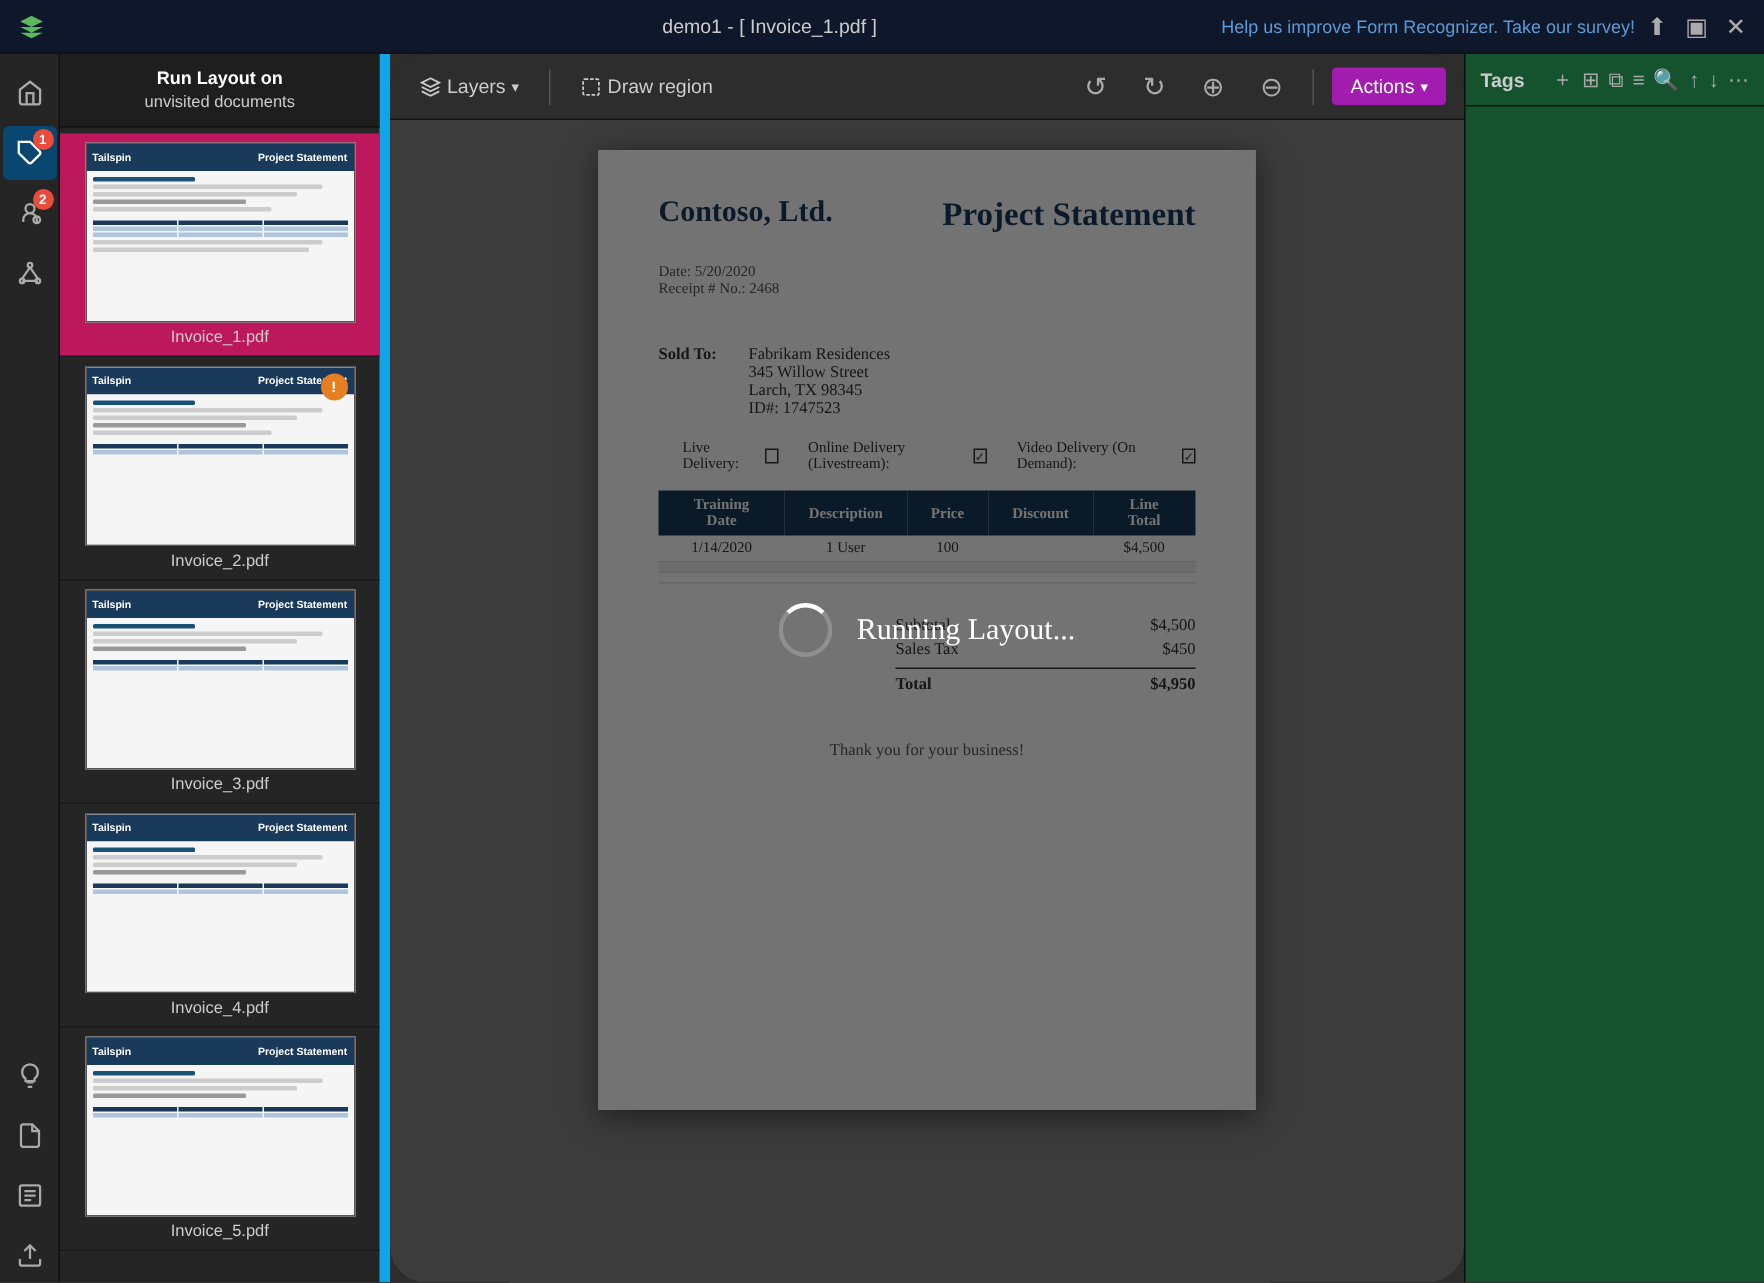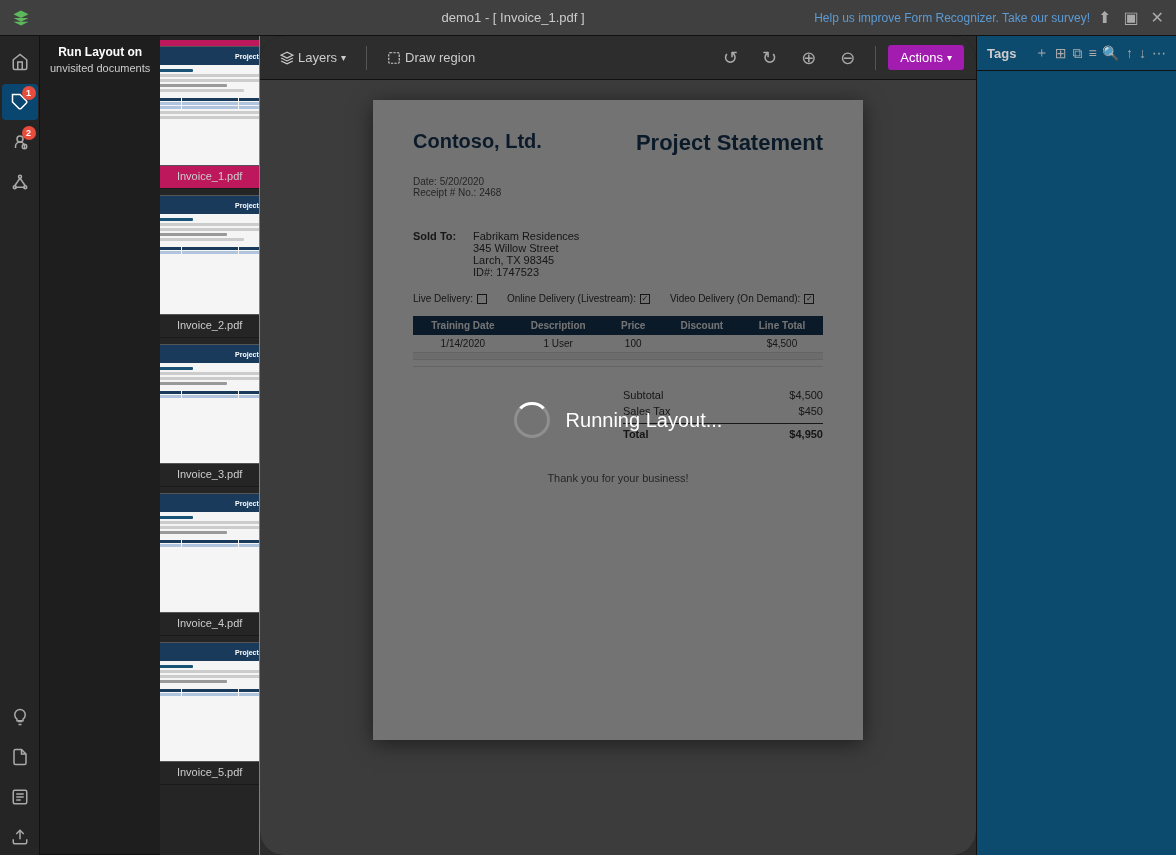--- a/index.html
+++ b/index.html
@@ -1,20 +1,20 @@
 <!DOCTYPE html>
 <html><head>
   <meta charset="utf-8">
   <style>
     * { box-sizing: border-box; margin: 0; padding: 0; }
     body { background: #2d2d2d; color: #ccc; font-family: 'Segoe UI', sans-serif; font-size: 12px; width: 1176px; height: 855px; overflow: hidden; display: flex; flex-direction: column; }
 
     
     .top-bar {
-      background: #404040;
+      background: #0f172a;
       height: 36px;
       display: flex;
       align-items: center;
       justify-content: space-between;
       padding: 0 12px;
       flex-shrink: 0;
       border-bottom: 1px solid #111;
     }
     .top-bar-center { color: #ccc; font-size: 13px; }
     .top-bar-right { color: #5b9bd5; font-size: 12px; display: flex; align-items: center; gap: 8px; }
@@ -63,22 +63,22 @@
       align-items: center;
       justify-content: center;
       font-weight: bold;
     }
 
     
     .doc-panel {
       width: 220px;
       background: #252526;
       display: flex;
-      flex-direction: row;
-      border-right: 1px solid #0ea5e9;
+      flex-direction: column;
+      border-right: 7px solid #0ea5e9;
       flex-shrink: 0;
     }
     .doc-panel-header {
       padding: 8px 10px;
       background: #1e1e1e;
       border-bottom: 1px solid #111;
       font-size: 11px;
       color: #ccc;
       text-align: center;
       line-height: 1.4;
@@ -199,41 +199,42 @@
       flex: 1;
       overflow: auto;
       display: flex;
       align-items: flex-start;
       justify-content: center;
       padding: 20px;
       background: #3c3c3c;
       position: relative;
     }
     .doc-page {
-      width: 490px;
+      width: 438px;
       min-height: 640px;
       background: #fff;
       box-shadow: 0 4px 20px rgba(0,0,0,0.5);
       color: #333;
       padding: 30px 40px;
       position: relative;
+      font-family: Liberation Serif, serif;
     }
     .page-header {
       display: flex;
       justify-content: space-between;
       align-items: flex-start;
       margin-bottom: 20px;
     }
     .company-name { font-size: 20px; font-weight: bold; color: #1a3a5c; }
     .project-statement { font-size: 22px; font-weight: bold; color: #1a3a5c; text-align: right; }
     .doc-meta { font-size: 10px; color: #555; margin-bottom: 32px; }
     .sold-to { margin-bottom: 15px; font-size: 11px; display: flex; gap: 10px; }
     .sold-to-label { font-weight: bold; min-width: 50px; }
     .sold-to-details { color: #333; }
-    .checkboxes { display: flex; gap: 20px; margin-bottom: 12px; font-size: 10px; align-items: flex-start; }
+    .checkboxes { display: flex; gap: 20px; margin-bottom: 12px; font-size: 10px; align-items: flex-start; margin-left: 16px; }
     .checkbox-item { display: flex; align-items: center; gap: 4px; }
     .cb-box { width: 10px; height: 10px; border: 1px solid #333; display: inline-flex; align-items: center; justify-content: center; font-size: 8px; }
     .doc-table { width: 100%; border-collapse: collapse; margin-bottom: 12px; font-size: 10px; }
     .doc-table th { background: #1a3a5c; color: #fff; padding: 4px 16px; text-align: center; }
     .doc-table td { padding: 3px 6px; border-bottom: 1px solid #ddd; text-align: center; font-size: 10px; }
     .doc-table tr:nth-child(even) td { background: #f0f0f0; }
     .doc-totals { margin-left: auto; width: 200px; font-size: 11px; }
     .doc-totals-row { display: flex; justify-content: space-between; padding: 2px 0; }
     .doc-footer { text-align: center; font-size: 11px; color: #555; margin-top: 30px; }
 
@@ -257,21 +258,21 @@
       border-radius: 50%;
       animation: spin 1s linear infinite;
     }
     @keyframes spin { to { transform: rotate(360deg); } }
     .running-text { color: #fff; font-size: 20px; font-weight: 500; }
     .running-inner { display: flex; align-items: center; gap: 16px; }
 
     
     .right-panel {
       width: 200px;
-      background: #0c4a6e;
+      background: #14532d;
       border-left: 1px solid #111;
       display: flex;
       flex-direction: column;
       flex-shrink: 0;
     }
     .right-panel-header {
       display: flex;
       align-items: center;
       justify-content: space-between;
       padding: 8px 10px;

